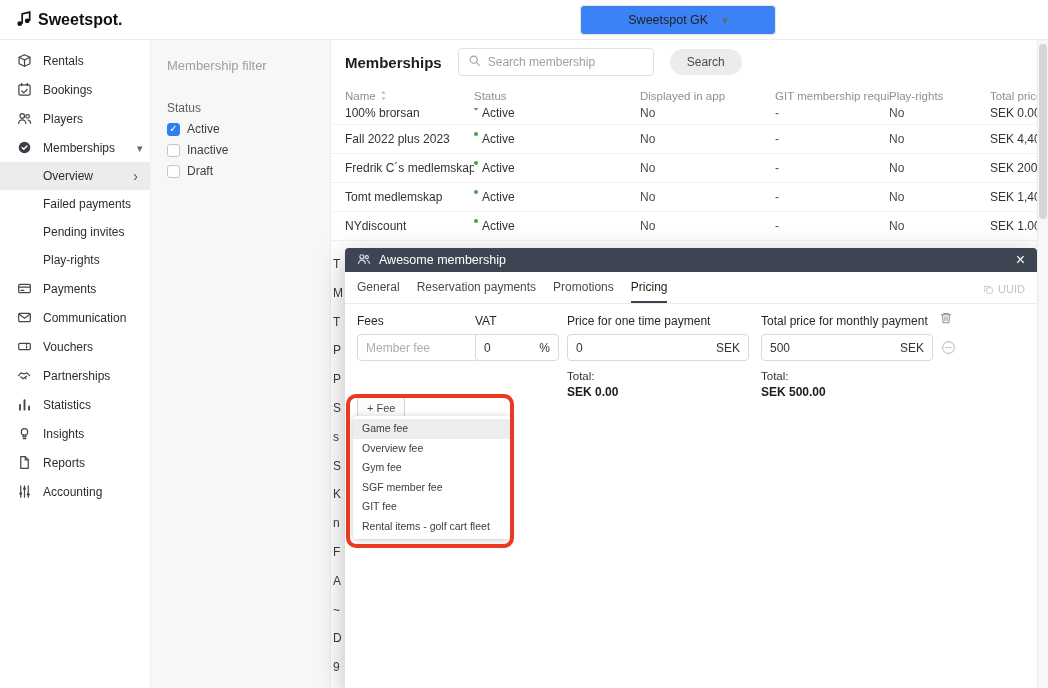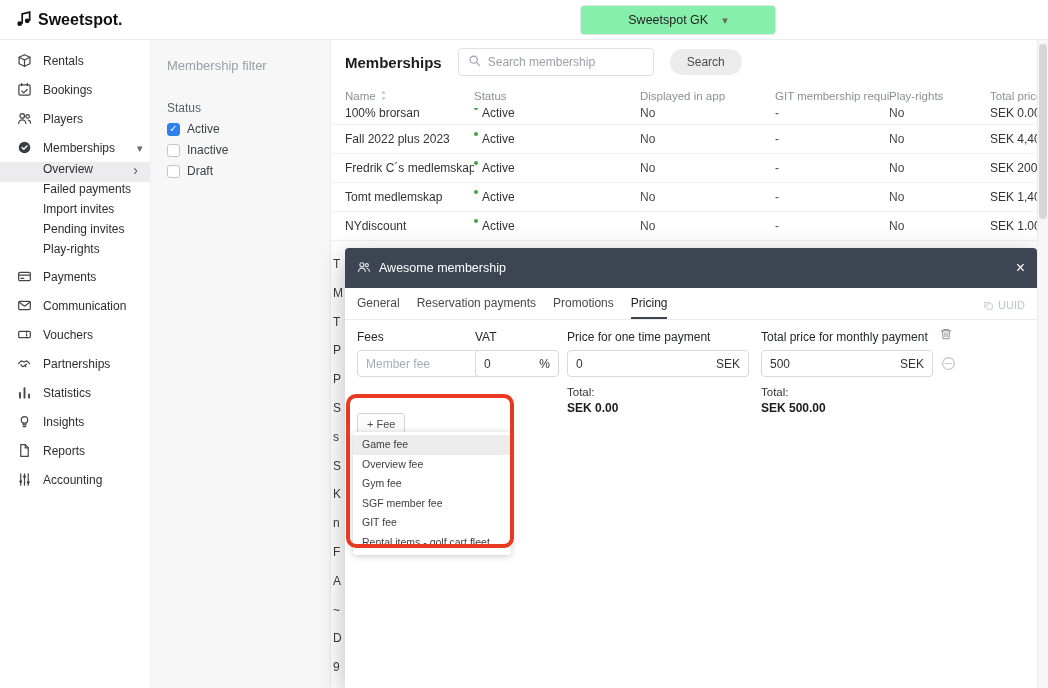--- a/index.html
+++ b/index.html
@@ -3,33 +3,33 @@
 <meta charset="utf-8">
 <style>
   *{margin:0;padding:0;box-sizing:border-box}
   html,body{width:1048px;height:688px}
   body{position:relative;overflow:hidden;background:#fff;font-family:"Liberation Sans",sans-serif;font-size:12px;color:#333}
 
   
   .topbar{position:absolute;top:0;left:0;width:1048px;height:40px;background:#fff;border-bottom:1px solid #ececec;z-index:25}
   .brand{position:absolute;left:16px;top:0;height:40px;display:flex;align-items:center;gap:7px;cursor:pointer}
   .brand-name{font-weight:bold;font-size:16px;color:#101010}
-  .club-select{position:absolute;left:580px;top:5px;width:196px;height:30px;border:1px solid #e6e6e6;border-radius:4px;background:#86efac;display:flex;align-items:center;justify-content:center;gap:14px;font-size:12.5px;color:#222;cursor:pointer}
+  .club-select{position:absolute;left:580px;top:5px;width:196px;height:30px;border:1px solid #e6e6e6;border-radius:4px;background:#3b82f6;display:flex;align-items:center;justify-content:center;gap:14px;font-size:12.5px;color:#222;cursor:pointer}
   .caret-down::after{content:"▾";color:#666;font-size:11px}
 
   
   .sidebar{position:absolute;top:40px;left:0;width:150px;bottom:0;background:#fff;z-index:4;padding-top:6px}
   .side-item{height:29px;display:flex;align-items:center;gap:11px;padding:0 10px 0 16px;font-size:12px;color:#2d2d2d;cursor:pointer}
   .side-item .ic{width:16px;height:16px;flex:none;display:flex;align-items:center;justify-content:center}
   .ic svg{fill:none;stroke:#454545;stroke-width:1.3;stroke-linecap:round;stroke-linejoin:round;display:block}
   .fl{fill:#3a3f46;stroke:none}
   .wh{stroke:#fff;stroke-width:1.5;fill:none}
   .fl2{fill:#454545;stroke:none}
   .side-spacer{flex:1}
-  .sub-item{height:20px;display:flex;padding:0 12px 0 43px;font-size:12px;color:#2d2d2d;cursor:pointer}
+  .sub-item{height:28px;display:flex;align-items:center;padding:0 12px 0 43px;font-size:12px;color:#2d2d2d;cursor:pointer}
   .sub-item.selected{background:#ececee}
   .chev-right{margin-left:auto}
   .chev-right::after{content:"›";color:#555;font-size:14px}
 
   
   .filter-panel{position:absolute;top:40px;left:150px;width:181px;bottom:0;background:#f7f7f8;border-left:1px solid #f0f0f0;border-right:1px solid #ececec;z-index:3;padding:18px 16px}
   .filter-title{color:#9b9fa5;font-size:13px}
   .filter-group{margin-top:28px;color:#5d6166;font-size:12px}
   .chk-row{display:flex;align-items:center;gap:7px;margin-top:7px;color:#3c4043;font-size:12px;cursor:pointer}
   .chk{width:13px;height:13px;border:1px solid #c6c6c6;border-radius:3px;background:#fff;flex:none;display:flex;align-items:center;justify-content:center}
@@ -55,21 +55,21 @@
   .trow.clipped .cell{transform:translateY(-3px)}
   .cell{white-space:nowrap;overflow:hidden}
   .cell.dim{color:#4a4a4a}
   .dot{display:inline-block;width:4px;height:4px;border-radius:50%;background:#43a047;margin-right:4px;vertical-align:7px}
 
   .partial-strip{position:absolute;left:333px;top:250px;width:12px;bottom:0;overflow:hidden;z-index:9;font-size:12px;color:#3a3a3a}
   .partial-strip span{display:block;height:28.8px;line-height:28.8px;overflow:hidden}
 
   
   .modal{position:absolute;left:345px;top:248px;width:692px;height:440px;background:#fff;border-radius:4px 4px 0 0;box-shadow:0 8px 28px rgba(0,0,0,.28);z-index:10;display:flex;flex-direction:column}
-  .modal-header{height:40px;background:#3d4553;border-radius:4px 4px 0 0;display:flex;align-items:center;gap:8px;padding:0 12px;color:#fff;font-size:12.5px;flex:none}
+  .modal-header{height:24px;background:#3d4553;border-radius:4px 4px 0 0;display:flex;align-items:center;gap:8px;padding:0 12px;color:#fff;font-size:12.5px;flex:none}
   .people{stroke:#dfe3e9;fill:none;stroke-width:1.3;stroke-linecap:round}
   .modal-close{margin-left:auto;color:#fff;font-size:16px;line-height:1;cursor:pointer}
   .modal-close::after{content:"×"}
   .modal-tabs{height:32px;border-bottom:1px solid #ebebeb;display:flex;align-items:flex-end;gap:17px;padding:0 12px;font-size:12px;color:#4a4a4a;flex:none}
   .mtab{padding-bottom:9px;cursor:pointer;white-space:nowrap}
   .mtab.active{color:#1e1e1e;padding-bottom:7px;border-bottom:2px solid #3d4553}
   .uuid-btn{margin-left:auto;display:flex;align-items:center;gap:4px;color:#bfc3c9;font-size:11px;padding-bottom:8px;cursor:pointer}
   .uuid-btn svg{fill:none;stroke:#bfc3c9;stroke-width:1.2;stroke-linejoin:round}
   .modal-body{position:relative;flex:1}
   .plabel{position:absolute;font-weight:normal;font-size:12px;color:#26282b;white-space:nowrap}
@@ -166,23 +166,20 @@
     <span class="caret-down"></span>
   </div>
   <div class="sub-item selected">
     <span>Overview</span>
     <span class="chev-right"></span>
   </div>
   <div class="sub-item">
     <span>Failed payments</span>
   </div>
   <div class="sub-item">
-    <span>Import invites</span>
-  </div>
-  <div class="sub-item">
     <span>Pending invites</span>
   </div>
   <div class="sub-item">
     <span>Play-rights</span>
   </div>
   <div class="side-item">
     <span class="ic">
         <svg width="15" height="15" viewBox="0 0 16 16">
           <rect x="1.8" y="3.5" width="12.4" height="9" rx="1.3"></rect>
           <line x1="1.8" y1="6.6" x2="14.2" y2="6.6"></line>

